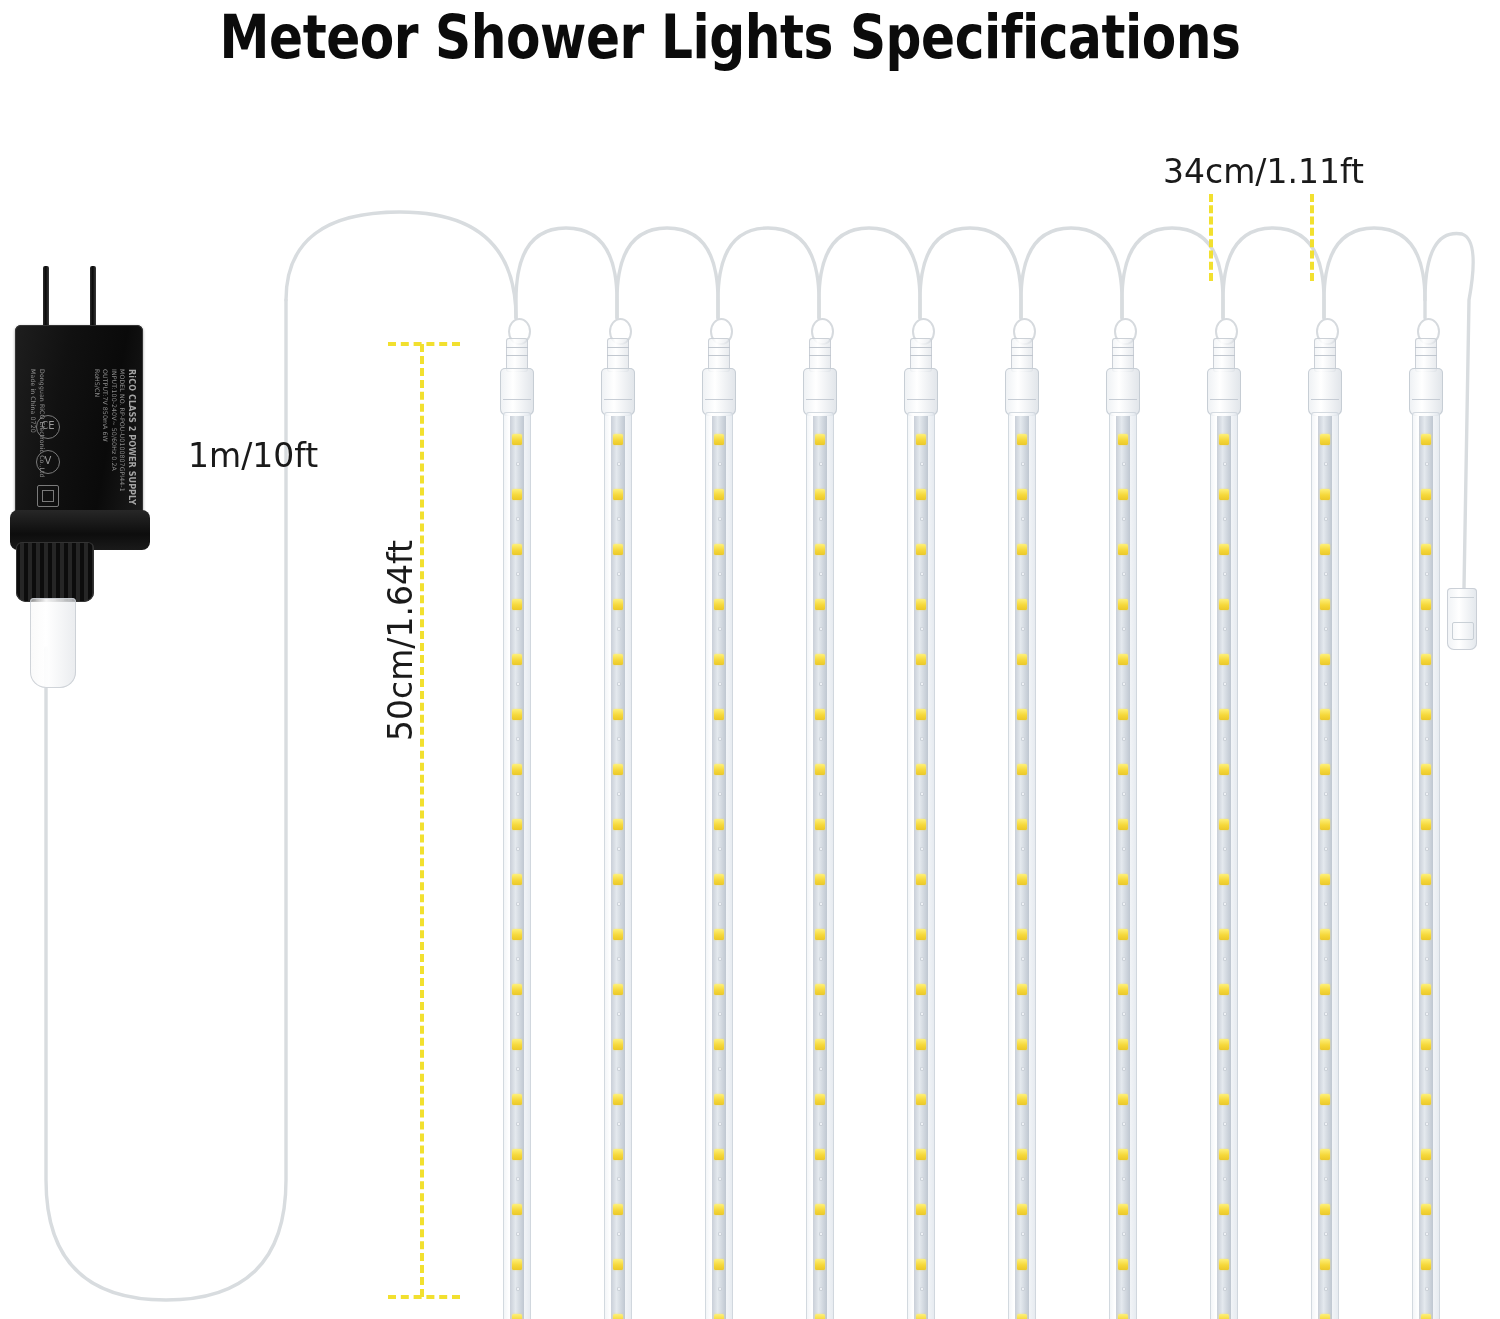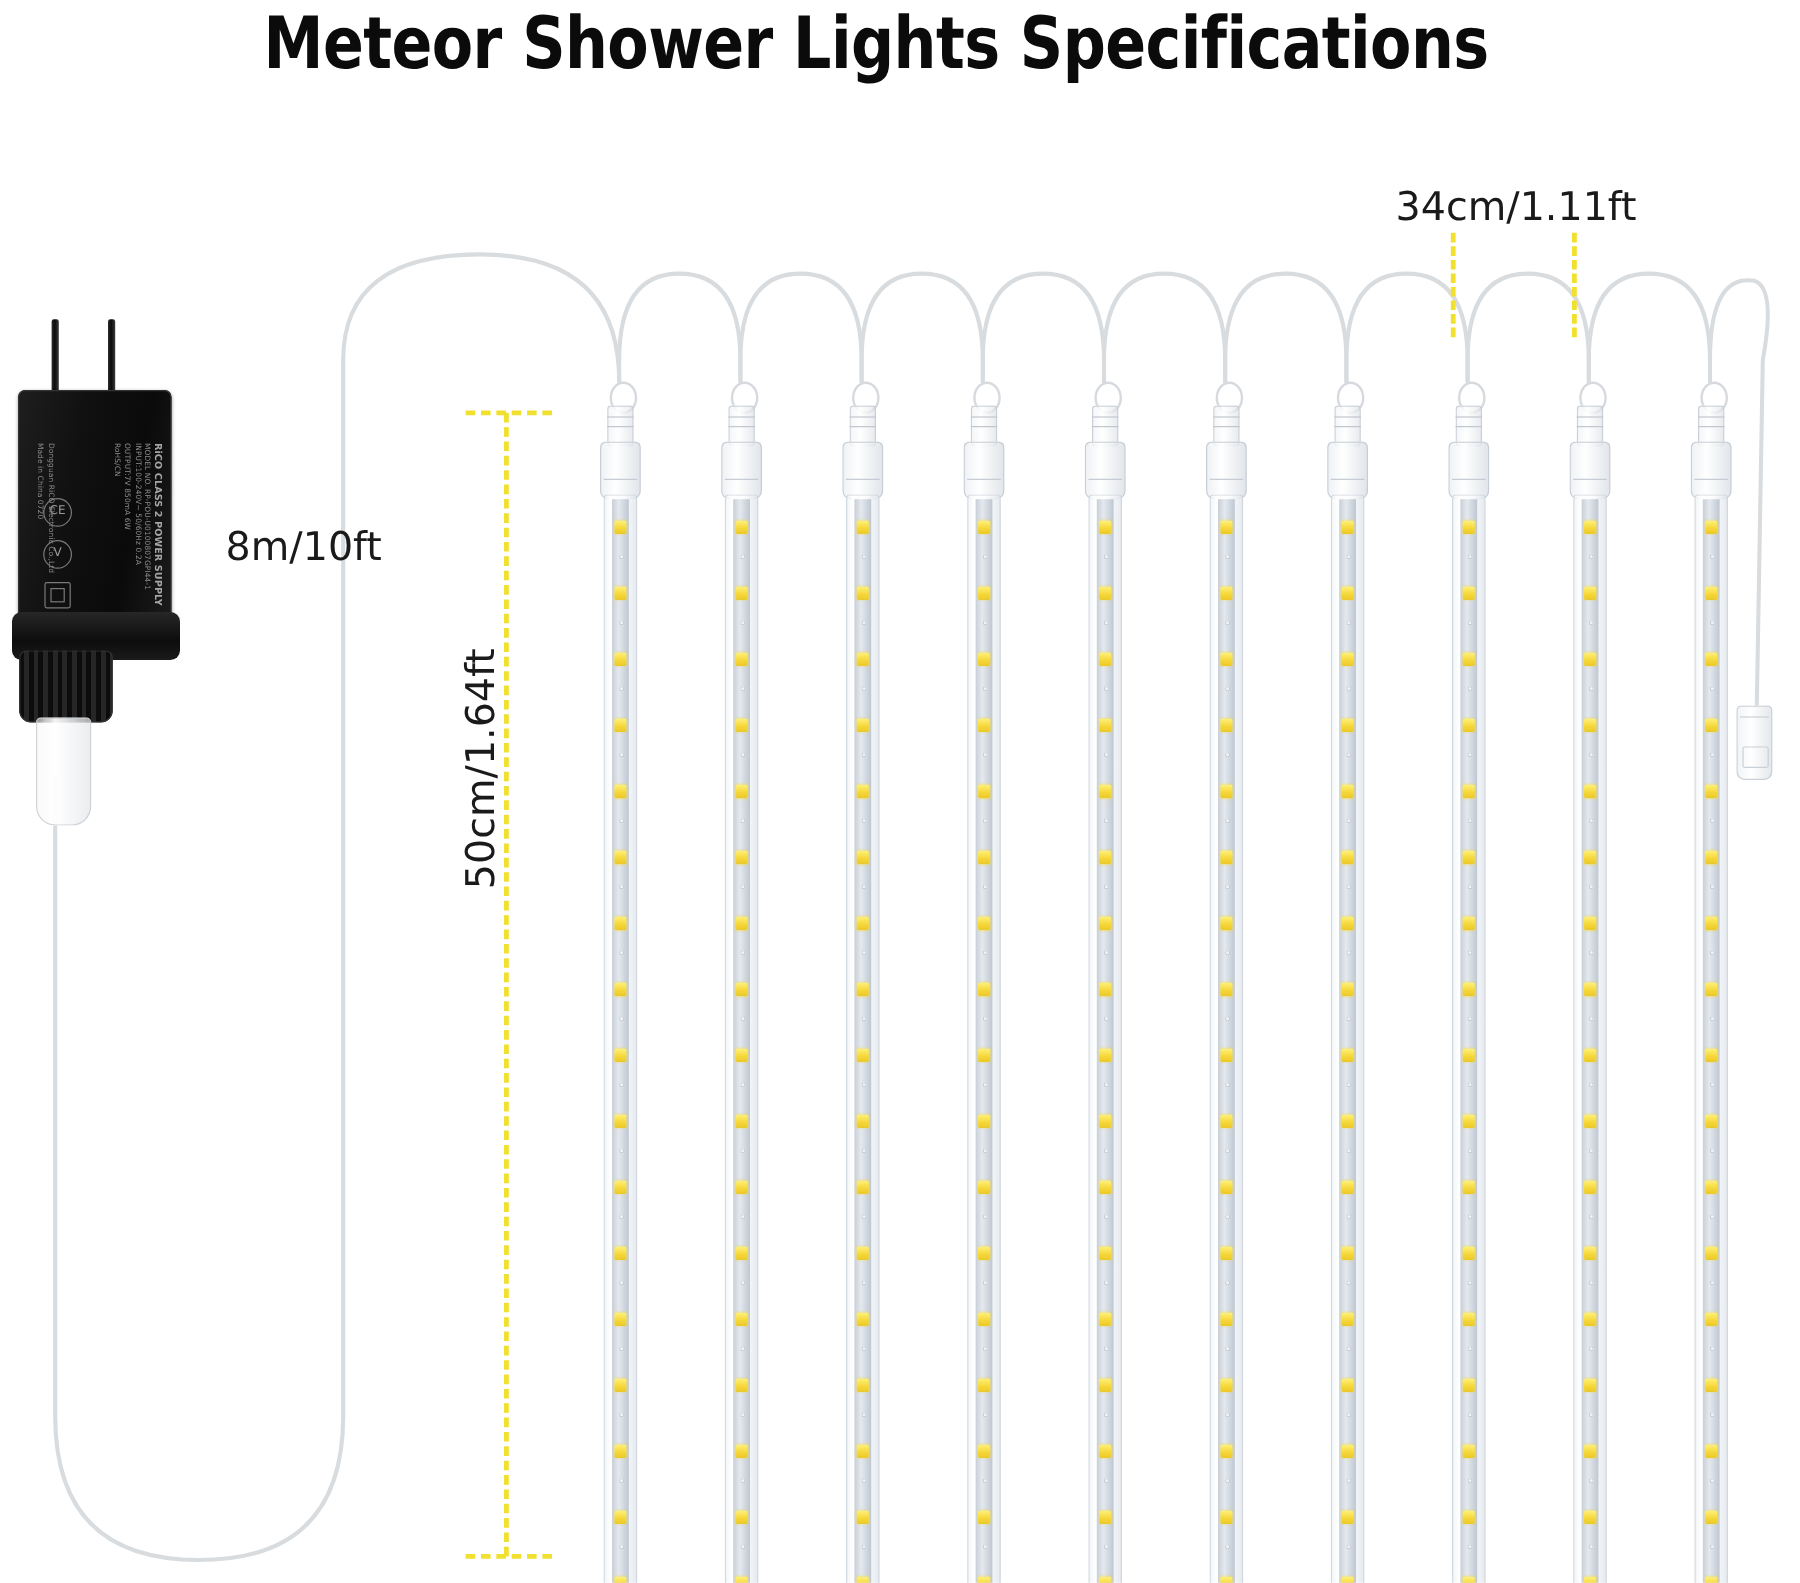--- a/index.html
+++ b/index.html
@@ -685,17 +685,17 @@
 
   <div id="end-connector"></div>
 
   <div class="dash-h" id="hdim-top"></div>
   <div class="dash-v" id="hdim-vline"></div>
   <div class="dash-h" id="hdim-bot"></div>
 
   <div class="dash-v" id="sdim-l"></div>
   <div class="dash-v" id="sdim-r"></div>
 
-  <div class="dim-label" id="label-lead">8m/10ft</div>
+  <div class="dim-label" id="label-lead">1m/10ft</div>
   <div class="dim-label" id="label-spacing">34cm/1.11ft</div>
   <div class="dim-label" id="label-height">50cm/1.64ft</div>
 
 </div>
 
 </body></html>

